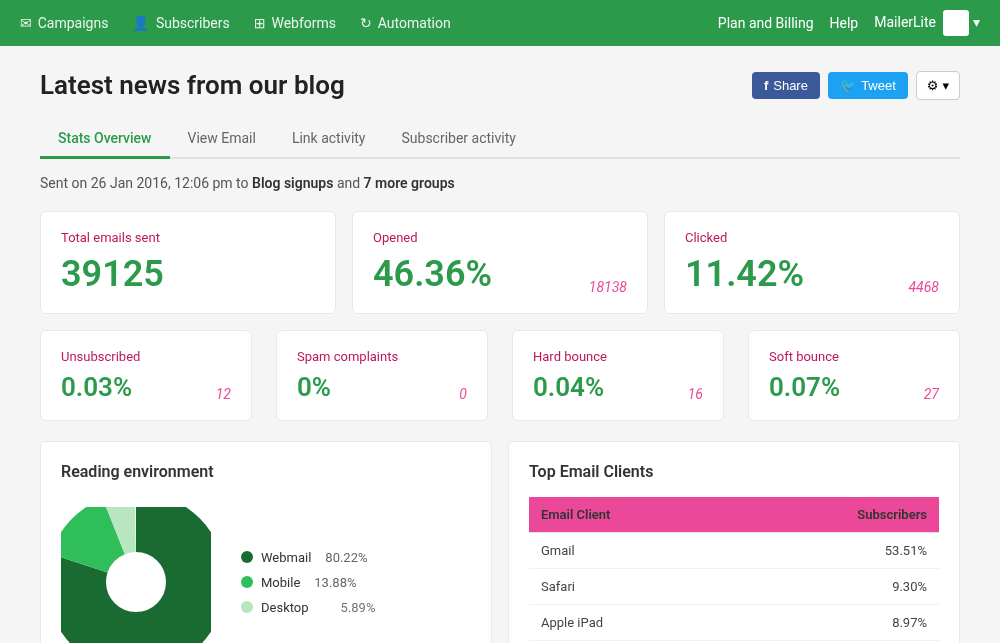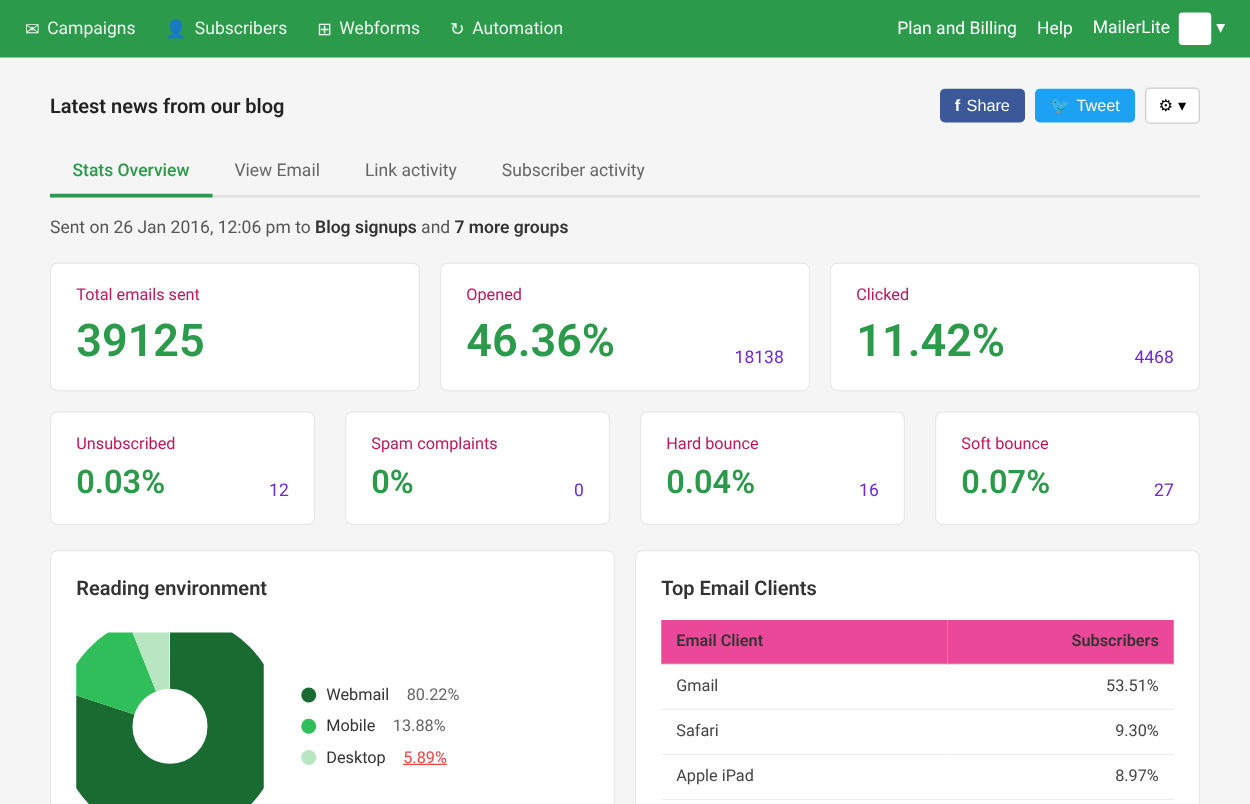--- a/index.html
+++ b/index.html
@@ -10,21 +10,21 @@
     .nav-left { display: flex; gap: 24px; flex: 1; }
     .nav-item { color: #fff; display: flex; align-items: center; gap: 6px; font-size: 14px; cursor: pointer; text-decoration: none; opacity: 0.9; }
     .nav-right { display: flex; align-items: center; gap: 16px; color: #fff; font-size: 14px; }
     .nav-right span { cursor: pointer; }
 
     
     .page { max-width: 960px; margin: 0 auto; padding: 24px 20px; }
 
     
     .page-header { display: flex; align-items: center; justify-content: space-between; margin-bottom: 20px; }
-    .page-title { font-size: 16px; font-weight: 600; color: #222; }
+    .page-title { font-size: 26px; font-weight: 600; color: #222; }
     .header-actions { display: flex; gap: 8px; align-items: center; }
     .btn-fb { background: #3b5998; color: #fff; border: none; border-radius: 4px; padding: 6px 12px; font-size: 13px; cursor: pointer; display: flex; align-items: center; gap: 5px; }
     .btn-tw { background: #1da1f2; color: #fff; border: none; border-radius: 4px; padding: 6px 12px; font-size: 13px; cursor: pointer; display: flex; align-items: center; gap: 5px; }
     .btn-settings { background: #fff; border: 1px solid #ccc; border-radius: 4px; padding: 6px 10px; font-size: 13px; cursor: pointer; display: flex; align-items: center; gap: 4px; }
 
     
     .tabs { display: flex; gap: 0; border-bottom: 2px solid #e0e0e0; margin-bottom: 16px; }
     .tab { padding: 10px 18px; cursor: pointer; font-size: 14px; color: #666; border-bottom: 3px solid transparent; margin-bottom: -2px; }
     .tab.active { color: #2b9a4a; border-bottom-color: #2b9a4a; font-weight: 500; }
 
@@ -34,21 +34,21 @@
 
     
     .stats-top { display: grid; grid-template-columns: 1fr 1fr 1fr; gap: 16px; margin-bottom: 16px; }
     .stats-bottom { display: grid; grid-template-columns: 1fr 1fr 1fr 1fr; gap: 24px; margin-bottom: 20px; }
 
     .stat-card { background: #fff; border-radius: 6px; padding: 18px 20px; border: 1px solid #e8e8e8; }
     .stat-label { font-size: 13px; color: #be185d; margin-bottom: 8px; }
     .stat-main { display: flex; align-items: flex-end; justify-content: space-between; }
     .stat-value { font-size: 26px; font-weight: 600; color: #2b9a4a; }
     .stat-value.large { font-size: 36px; }
-    .stat-count { font-size: 14px; color: #6d28d9; }
+    .stat-count { font-size: 14px; color: #ec4899; font-style: italic; }
 
     
     .lower { display: grid; grid-template-columns: 1fr 1fr; gap: 16px; }
 
     .chart-card { background: #fff; border-radius: 6px; padding: 20px; border: 1px solid #e8e8e8; }
     .card-title { font-size: 16px; font-weight: 600; color: #333; margin-bottom: 16px; }
 
     .chart-area { display: flex; align-items: center; gap: 30px; padding: 10px 0; }
 
     
@@ -215,21 +215,21 @@
             <span style="margin-left:6px;color:#666;">80.22%</span>
           </div>
           <div class="legend-item">
             <span class="legend-dot" style="background:#2fbe5a;"></span>
             <span>Mobile</span>
             <span style="margin-left:6px;color:#666;">13.88%</span>
           </div>
           <div class="legend-item">
             <span class="legend-dot" style="background:#b8e6c1;"></span>
             <span>Desktop</span>
-            <span style="margin-left:6px;color:#ef4444;text-decoration:underline;">5.89%</span>
+            <span style="margin-left:24px;color:#737373;">5.89%</span>
           </div>
         </div>
       </div>
     </div>
 
     <div class="table-card">
       <div class="card-title">Top Email Clients</div>
       <table>
         <thead>
           <tr>

